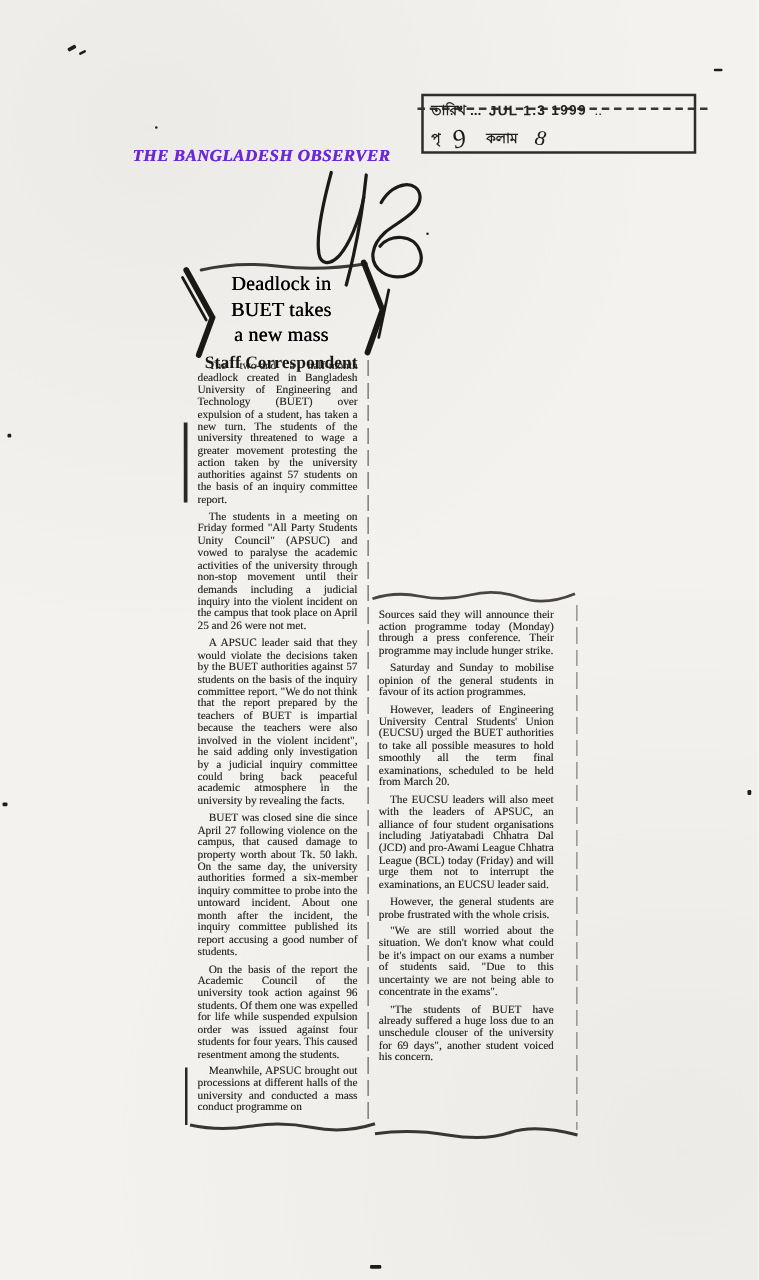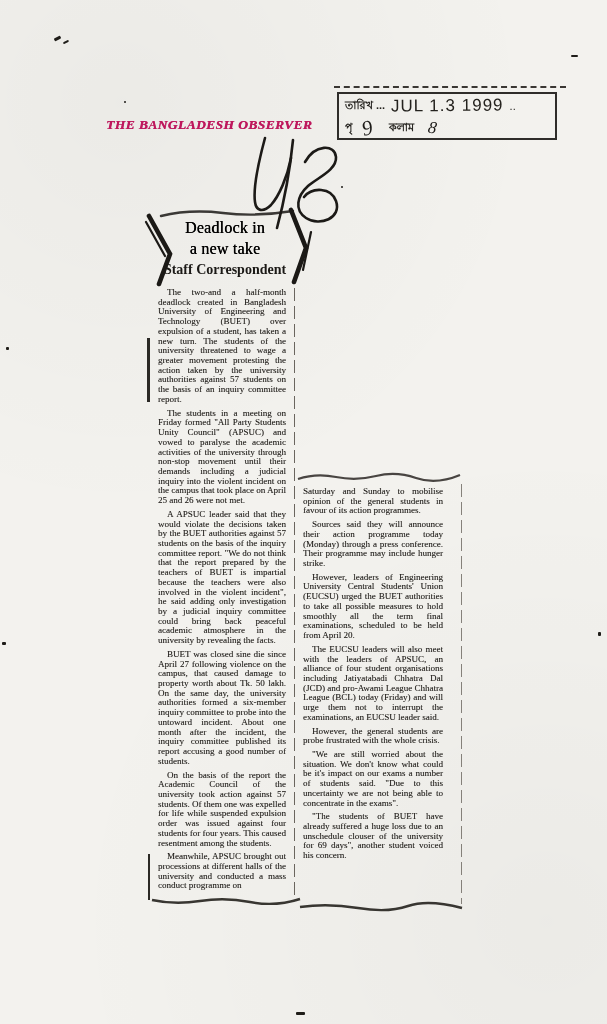--- a/index.html
+++ b/index.html
@@ -13,32 +13,32 @@
     content:"";position:absolute;inset:0;pointer-events:none;
     background:
       radial-gradient(circle at 20% 10%, rgba(0,0,0,0.03), transparent 40%),
       radial-gradient(circle at 90% 90%, rgba(0,0,0,0.03), transparent 45%);
   }
   .abs{position:absolute;}
   
   .masthead{
     left:106px;top:117px;
     font-weight:bold;font-style:italic;font-size:13.5px;letter-spacing:.4px;
-    color:#be185d;text-shadow:.4px 0 0 currentColor;white-space:nowrap;
+    color:#6d28d9;text-shadow:.4px 0 0 currentColor;white-space:nowrap;
   }
   
   .stamp-dashes{left:334px;top:86px;width:232px;border-top:2px dashed #3a3733;}
   .stamp-box{
-    left:337px;top:92px;width:220px;height:48px;
+    left:337px;top:75px;width:220px;height:48px;
     border:2px solid #2f2d2a;padding:1px 6px;box-sizing:border-box;
     font-family:"Liberation Sans", sans-serif;font-size:11px;color:#24221e;
   }
   .stamp-row{display:flex;align-items:center;gap:6px;height:22px;white-space:nowrap;}
   .stamp-label{font-weight:bold;font-size:11px;}
-  .stamp-date{font-weight:normal;font-size:17px;letter-spacing:1px;transform:rotate(-.5deg);}
+  .stamp-date{font-weight:bold;font-size:11px;letter-spacing:1px;transform:rotate(-.5deg);}
   .hw{font-family:"Liberation Serif",serif;font-style:italic;color:#1c1a17;}
   .hw-page{font-size:21px;transform:rotate(-14deg);display:inline-block;margin:0 10px 0 4px;}
   .hw-col{font-size:17px;transform:rotate(10deg);display:inline-block;margin-left:8px;}
   
   .hw48{left:243px;top:130px;}
   
   .headline-wrap{left:148px;top:218px;width:154px;text-align:center;}
   .headline-line{
     font-size:16px;line-height:20.5px;color:#000000;
     text-shadow:.3px 0 0 currentColor;letter-spacing:.2px;
@@ -102,21 +102,22 @@
         <path d="M26,12 Q55,5 88,9 T158,7" stroke-width="2.4" opacity=".85"></path>
         <path d="M14,12 L35,50 L24,80" stroke-width="4.6"></path>
         <path d="M11,18 L30,52" stroke-width="2.2"></path>
         <path d="M156,6 L171,44 L159,78" stroke-width="4.6"></path>
         <path d="M176,28 L168,66" stroke-width="2.2"></path>
       </g>
     </svg>
   </div>
   <div class="abs headline-wrap">
     <div class="headline-line">Deadlock in</div>
-    <div class="headline-line">a new take</div>
+    <div class="headline-line">BUET takes</div>
+    <div class="headline-line">a new mass</div>
     <div class="byline">Staff Correspondent</div>
   </div>
 
   <div class="abs vrule rule-mid"></div>
   <div class="abs vrule rule-right"></div>
   <div class="abs bracket bk1"></div>
   <div class="abs bracket bk2"></div>
 
   <div class="abs" style="left:296px;top:471px;">
     <svg width="168" height="12" viewBox="0 0 168 12">
@@ -134,28 +135,28 @@
     <svg width="166" height="12" viewBox="0 0 166 12">
       <path d="M2,6 Q30,2 60,7 T110,5 T164,7" fill="none" stroke="#24211d" stroke-width="2.4" opacity=".9"></path>
     </svg>
   </div>
 
   <div class="abs col col1">
     <p>The two-and a half-month deadlock created in Bangladesh University of Engineering and Technology (BUET) over expulsion of a student, has taken a new turn. The students of the university threatened to wage a greater movement protesting the action taken by the university authorities against 57 students on the basis of an inquiry committee report.</p>
     <p>The students in a meeting on Friday formed "All Party Students Unity Council" (APSUC) and vowed to paralyse the academic activities of the university through non-stop movement until their demands including a judicial inquiry into the violent incident on the campus that took place on April 25 and 26 were not met.</p>
     <p>A APSUC leader said that they would violate the decisions taken by the BUET authorities against 57 students on the basis of the inquiry committee report. "We do not think that the report prepared by the teachers of BUET is impartial because the teachers were also involved in the violent incident", he said adding only investigation by a judicial inquiry committee could bring back peaceful academic atmosphere in the university by revealing the facts.</p>
     <p>BUET was closed sine die since April 27 following violence on the campus, that caused damage to property worth about Tk. 50 lakh. On the same day, the university authorities formed a six-member inquiry committee to probe into the untoward incident. About one month after the incident, the inquiry committee published its report accusing a good number of students.</p>
-    <p>On the basis of the report the Academic Council of the university took action against 57 students. Of them one was expelled for life while suspended expulsion order was issued against four students for four years. This caused resentment among the students.</p>
+    <p>On the basis of the report the Academic Council of the university took action against 96 students. Of them one was expelled for life while suspended expulsion order was issued against four students for four years. This caused resentment among the students.</p>
     <p>Meanwhile, APSUC brought out processions at different halls of the university and conducted a mass conduct programme on</p>
   </div>
 
   <div class="abs col col2">
+    <p>Sources said they will announce their action programme today (Monday) through a press conference. Their programme may include hunger strike.</p>
     <p>Saturday and Sunday to mobilise opinion of the general students in favour of its action programmes.</p>
-    <p>Sources said they will announce their action programme today (Monday) through a press conference. Their programme may include hunger strike.</p>
-    <p>However, leaders of Engineering University Central Students' Union (EUCSU) urged the BUET authorities to take all possible measures to hold smoothly all the term final examinations, scheduled to be held from April 20.</p>
+    <p>However, leaders of Engineering University Central Students' Union (EUCSU) urged the BUET authorities to take all possible measures to hold smoothly all the term final examinations, scheduled to be held from March 20.</p>
     <p>The EUCSU leaders will also meet with the leaders of APSUC, an alliance of four student organisations including Jatiyatabadi Chhatra Dal (JCD) and pro-Awami League Chhatra League (BCL) today (Friday) and will urge them not to interrupt the examinations, an EUCSU leader said.</p>
     <p>However, the general students are probe frustrated with the whole crisis.</p>
     <p>"We are still worried about the situation. We don't know what could be it's impact on our exams a number of students said. "Due to this uncertainty we are not being able to concentrate in the exams".</p>
     <p>"The students of BUET have already suffered a huge loss due to an unschedule clouser of the university for 69 days", another student voiced his concern.</p>
   </div>
 
   <div class="speck" style="left:54px;top:37px;width:7px;height:3px;transform:rotate(-28deg);"></div>
   <div class="speck" style="left:63px;top:41px;width:6px;height:2px;transform:rotate(-28deg);"></div>
   <div class="speck" style="left:571px;top:55px;width:7px;height:2px;"></div>
   <div class="speck" style="left:6px;top:347px;width:3px;height:3px;"></div>

